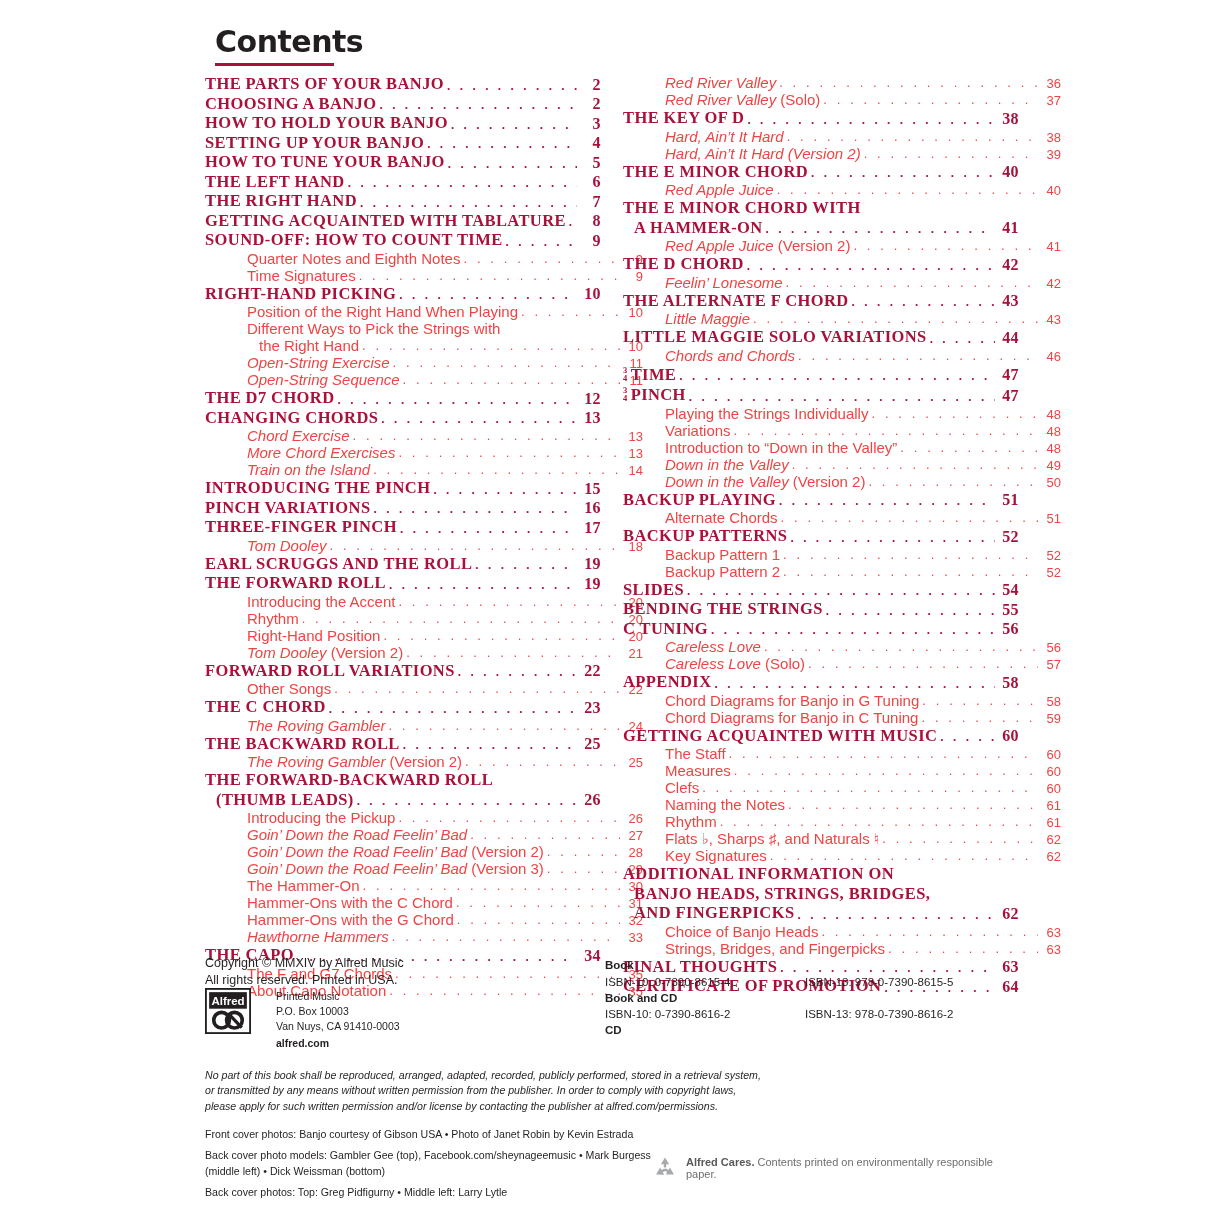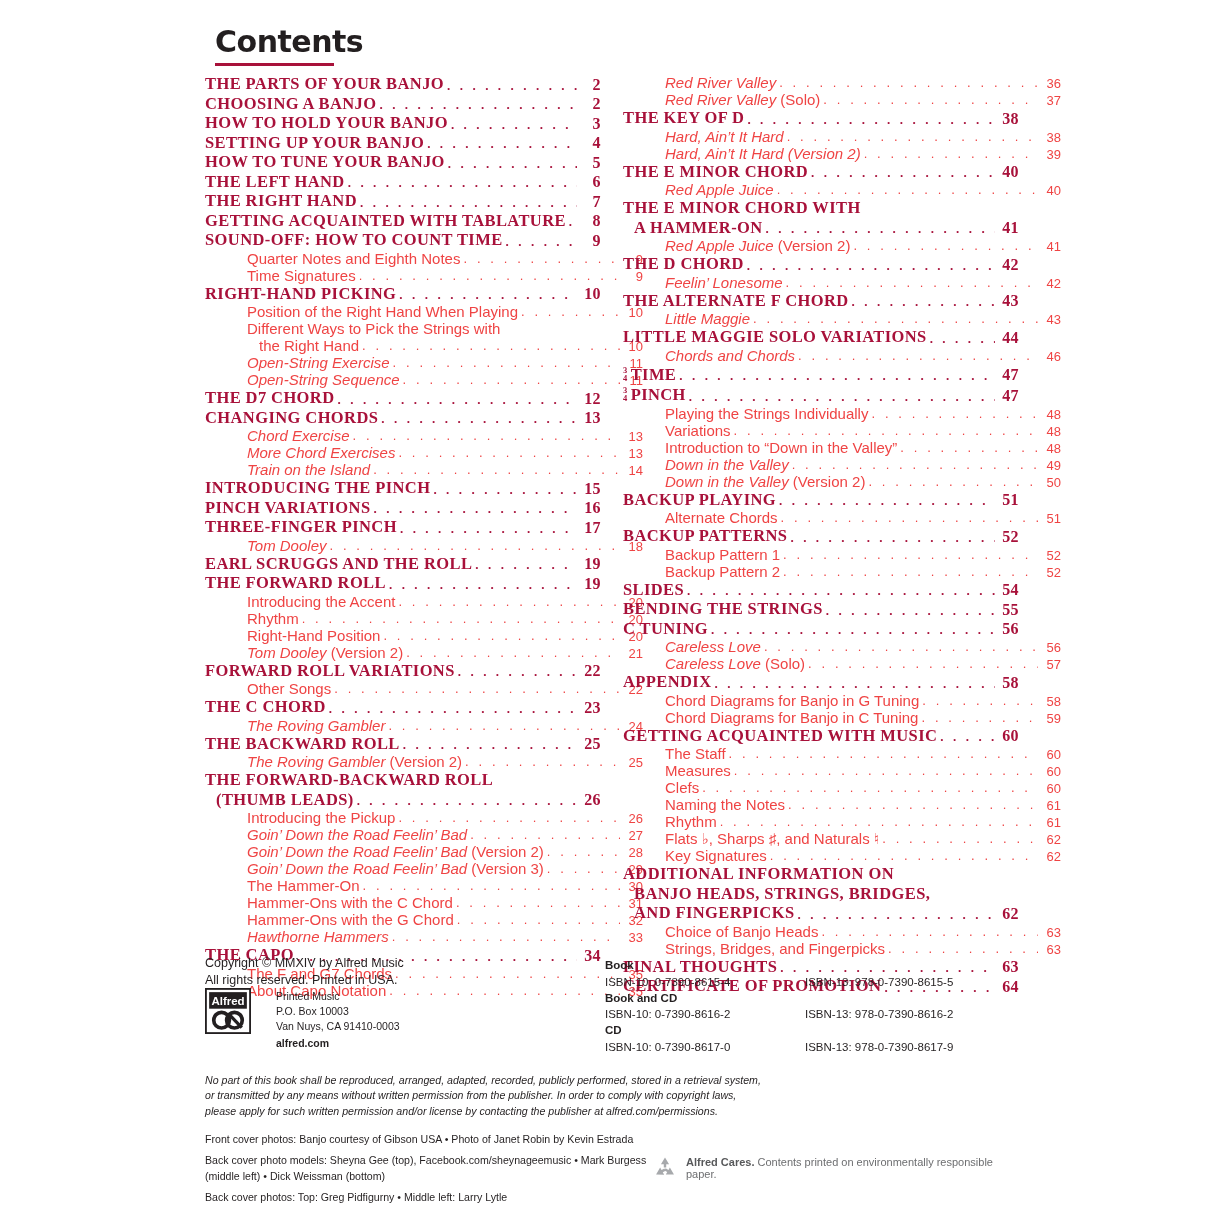--- a/index.html
+++ b/index.html
@@ -740,33 +740,29 @@
           </div>
           <div class="isbn-group">
             <div class="isbn-head">Book and CD</div>
             <div class="isbn-row">
               <span class="isbn-10">ISBN-10: 0-7390-8616-2</span>
               <span>ISBN-13: 978-0-7390-8616-2</span>
             </div>
           </div>
           <div class="isbn-group">
             <div class="isbn-head">CD</div>
-            <div class="isbn-row">
-              <span class="isbn-10">ISBN-10: 0-7390-8617-0</span>
-              <span>ISBN-13: 978-0-7390-8617-9</span>
-            </div>
           </div>
         </div>
     </div>
 
     <div class="legal">No part of this book shall be reproduced, arranged, adapted, recorded, publicly performed, stored in a retrieval system, or transmitted by any means without written permission from the publisher. In order to comply with copyright laws, please apply for such written permission and/or license by contacting the publisher at alfred.com/permissions.</div>
 
     <div class="credits">
       <p>Front cover photos: Banjo courtesy of Gibson USA • Photo of Janet Robin by Kevin Estrada</p>
-      <p class="tight" style="margin-bottom:0">Back cover photo models: Sheyna Gee (top), Facebook.com/sheynageemusic • Mark Burgess</p>
+      <p class="tight" style="margin-bottom:0">Back cover photo models: Gambler Gee (top), Facebook.com/sheynageemusic • Mark Burgess</p>
       <p>(middle left) • Dick Weissman (bottom)</p>
       <p>Back cover photos: Top: Greg Pidfigurny • Middle left: Larry Lytle</p>
     </div>
 
     <div class="cares">
       <svg class="recycle-icon" viewBox="0 0 64 64">
         <g fill="#a7a9ac">
           <path d="M32 6 L42 23 L35 23 L35 31 L29 31 L29 23 L22 23 Z"></path>
           <path d="M10 48 L20 31 L23.5 37 L30.5 33.3 L33.5 38.5 L26.5 42.5 L30 48.5 Z"></path>
           <path d="M54 48 L34 48 L37.5 42 L30.5 38 L33.5 32.8 L40.5 36.8 L44 30.8 Z"></path>

